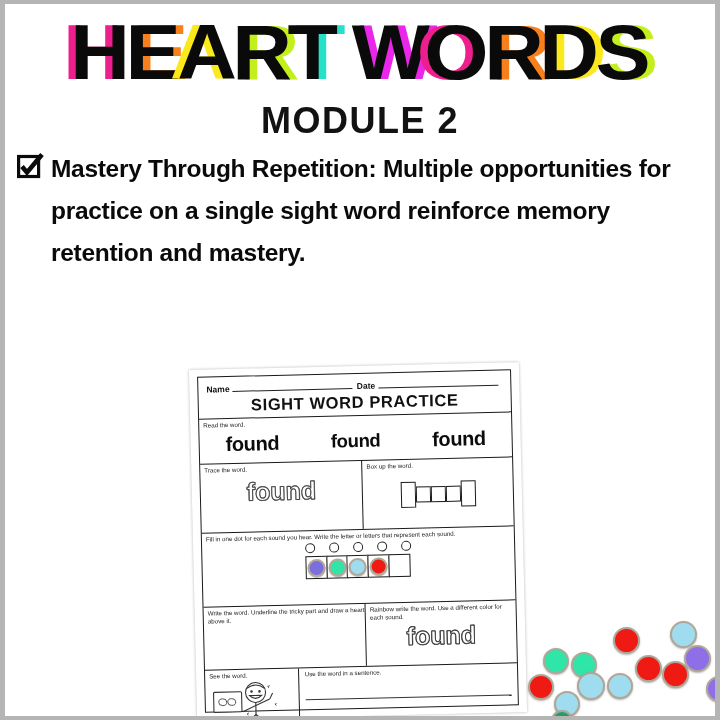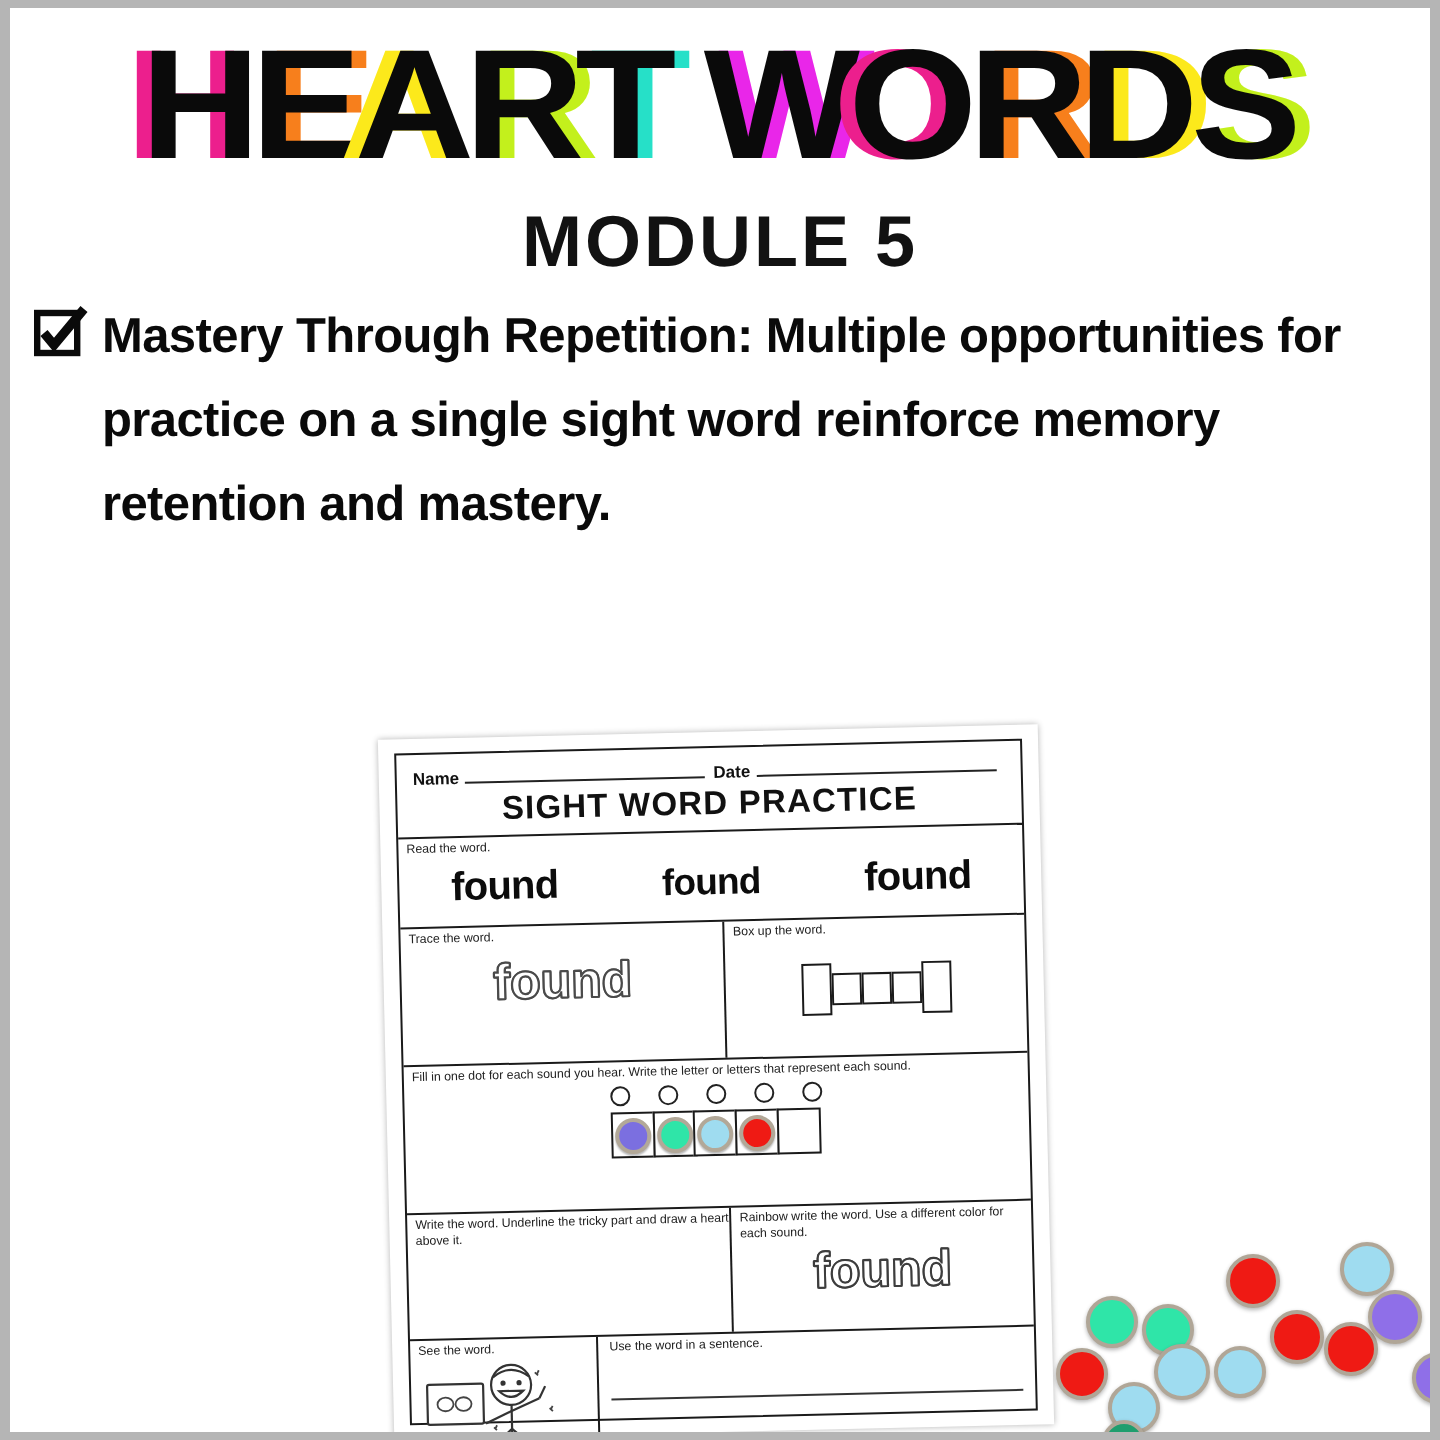--- a/index.html
+++ b/index.html
@@ -341,21 +341,21 @@
   }
 </style>
 </head>
 <body>
 
 <div id="page">
   <div id="canvas">
 
     <div id="title-block"><span class="title-letter"><span class="shadow" style="color: rgb(236, 31, 141); transform: translate(-7px, 0px);">H</span><span class="front">H</span></span><span class="title-letter"><span class="shadow" style="color: rgb(247, 127, 28); transform: translate(7px, 0px);">E</span><span class="front">E</span></span><span class="title-letter"><span class="shadow" style="color: rgb(252, 233, 27); transform: translate(-7px, 0px);">A</span><span class="front">A</span></span><span class="title-letter"><span class="shadow" style="color: rgb(195, 240, 28); transform: translate(7px, 0px);">R</span><span class="front">R</span></span><span class="title-letter"><span class="shadow" style="color: rgb(38, 224, 200); transform: translate(7px, 0px);">T</span><span class="front">T</span></span><span class="title-space"></span><span class="title-letter"><span class="shadow" style="color: rgb(233, 38, 233); transform: translate(7px, 0px);">W</span><span class="front">W</span></span><span class="title-letter"><span class="shadow" style="color: rgb(236, 31, 141); transform: translate(-7px, 0px);">O</span><span class="front">O</span></span><span class="title-letter"><span class="shadow" style="color: rgb(247, 127, 28); transform: translate(7px, 0px);">R</span><span class="front">R</span></span><span class="title-letter"><span class="shadow" style="color: rgb(252, 233, 27); transform: translate(7px, 0px);">D</span><span class="front">D</span></span><span class="title-letter"><span class="shadow" style="color: rgb(195, 240, 28); transform: translate(7px, 0px);">S</span><span class="front">S</span></span></div>
 
-    <div id="module-line">MODULE 5</div>
+    <div id="module-line">MODULE 2</div>
 
     <div id="bullets">
 
       <div class="bullet-row">
         <span class="checkbox-icon">
           <svg width="27" height="27" viewBox="0 0 27 27">
             <rect x="1.6" y="3.5" width="20" height="20" fill="#fff" stroke="#0a0a0a" stroke-width="3.2"></rect>
             <path d="M5 13.5 L10 19.5 L25 1.5" fill="none" stroke="#0a0a0a" stroke-width="4.6" stroke-linecap="butt" stroke-linejoin="miter"></path>
           </svg>
         </span>

